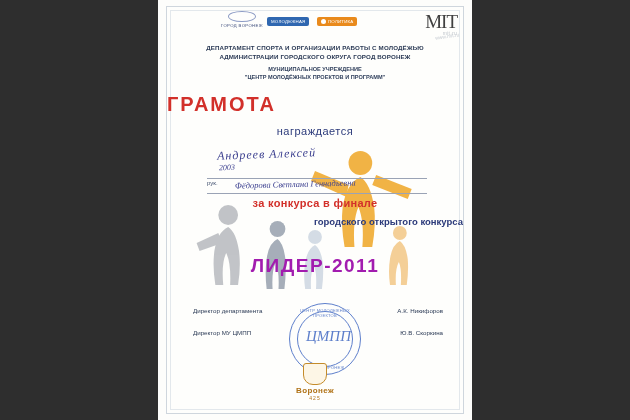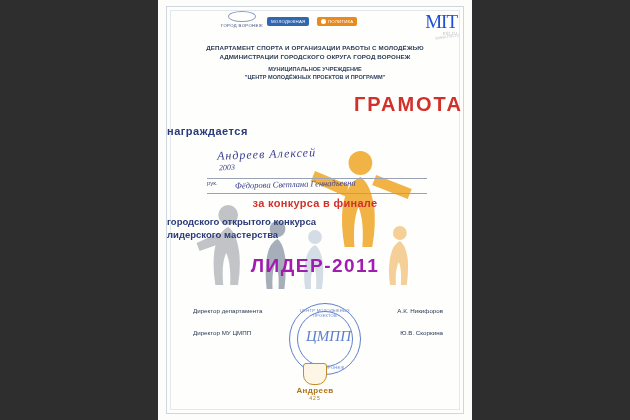--- a/index.html
+++ b/index.html
@@ -106,21 +106,21 @@
   .mit-logo {
     position: absolute;
     right: 6px; top: 2px;
     text-align: right;
     color: #9aa2ab;
   }
   .mit-logo .m {
     font-family: "Liberation Serif", serif;
     font-size: 19px;
     line-height: 17px;
-    color: #1d4ed8;
+    color: #404040;
     letter-spacing: -1px;
     text-align: center;
   }
   .mit-logo .sub {
     font-size: 5px;
     color: #c2c7cd;
     letter-spacing: .3px;
   }
 
   
@@ -153,32 +153,33 @@
     font-size: 5.6px;
     font-weight: bold;
     line-height: 8px;
     color: #33425e;
   }
 
   
   .title {
     position: absolute;
     left: 0; right: 0; top: 86px;
-    text-align: right;
+    text-align: left;
     font-size: 20px;
     font-weight: bold;
     letter-spacing: 2px;
     color: #d2302a;
     font-family: "Liberation Sans", sans-serif;
   }
   .awarded {
     position: absolute;
     left: 0; right: 0; top: 118px;
+    text-align: center;
     font-size: 11px;
-    font-weight: bold;
+    font-weight: normal;
     color: #2b3a7a;
     letter-spacing: .5px;
   }
 
   
   .hand-name {
     position: absolute;
     left: 50px; top: 140px;
     font-family: "Liberation Serif", serif;
     font-style: italic;
@@ -233,21 +234,21 @@
     left: 0; right: 0; top: 190px;
     text-align: center;
     font-size: 11px;
     font-weight: bold;
     color: #d2302a;
     letter-spacing: .3px;
   }
   .contest {
     position: absolute;
     left: 0; right: 0; top: 208px;
-    text-align: left;
+    text-align: right;
     font-size: 9.5px;
     font-weight: bold;
     color: #2b3a7a;
     line-height: 13px;
   }
   .leader {
     position: absolute;
     left: 0; right: 0; top: 248px;
     text-align: center;
     font-size: 19px;
@@ -416,21 +417,20 @@
       <div class="hand-name">Андреев Алексей</div>
       <div class="hand-birth">2003</div>
       <div class="rule1"></div>
       <div class="ruk-label">рук.</div>
       <div class="hand-teacher">Фёдорова Светлана Геннадьевна</div>
       <div class="rule2"></div>
 
       <div class="for-final">за конкурса в финале</div>
       <div class="contest">
         <div>городского открытого конкурса</div>
-        <div>лидерского мастерства</div>
       </div>
       <div class="leader">ЛИДЕР-2011</div>
 
       <div class="sig">
         <div class="sig-row">
           <span class="sig-role">Директор департамента</span>
           <span class="sig-name">А.К. Никифоров</span>
         </div>
         <div class="sig-row">
           <span class="sig-role">Директор МУ ЦМПП</span>
@@ -440,19 +440,19 @@
 
       <div class="stamp">
         <div class="inner"></div>
         <div class="top-t">ЦЕНТР МОЛОДЁЖНЫХ ПРОЕКТОВ</div>
         <div class="core">ЦМПП</div>
         <div class="bot-t">ГОРОД ВОРОНЕЖ</div>
       </div>
 
       <div class="bottom-logo">
         <div class="crest"></div>
-        <div class="word">Андреев</div>
+        <div class="word">Воронеж</div>
         <div class="year">425</div>
       </div>
 
     </div>
   </div>
 </div>
 
 </body></html>

